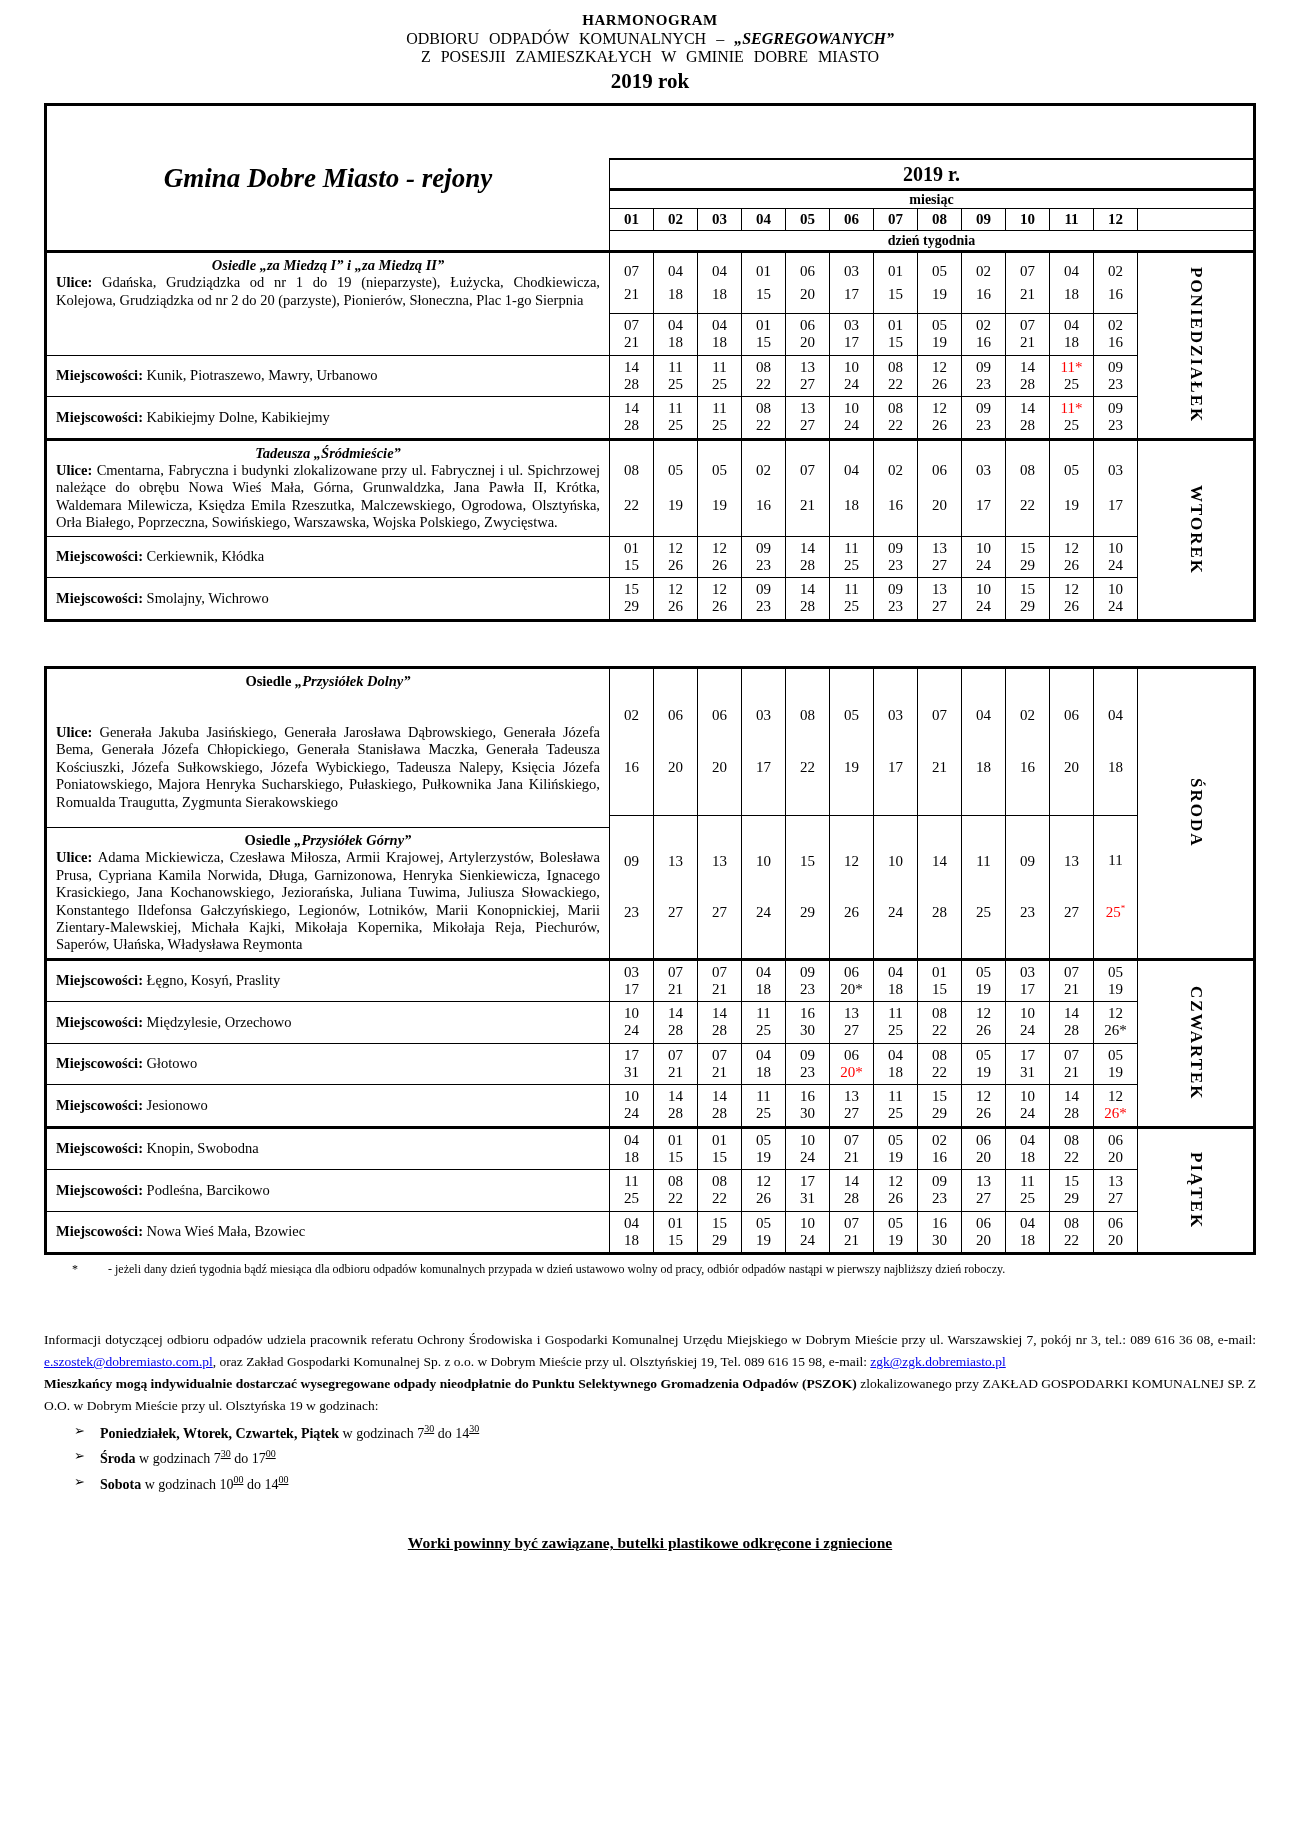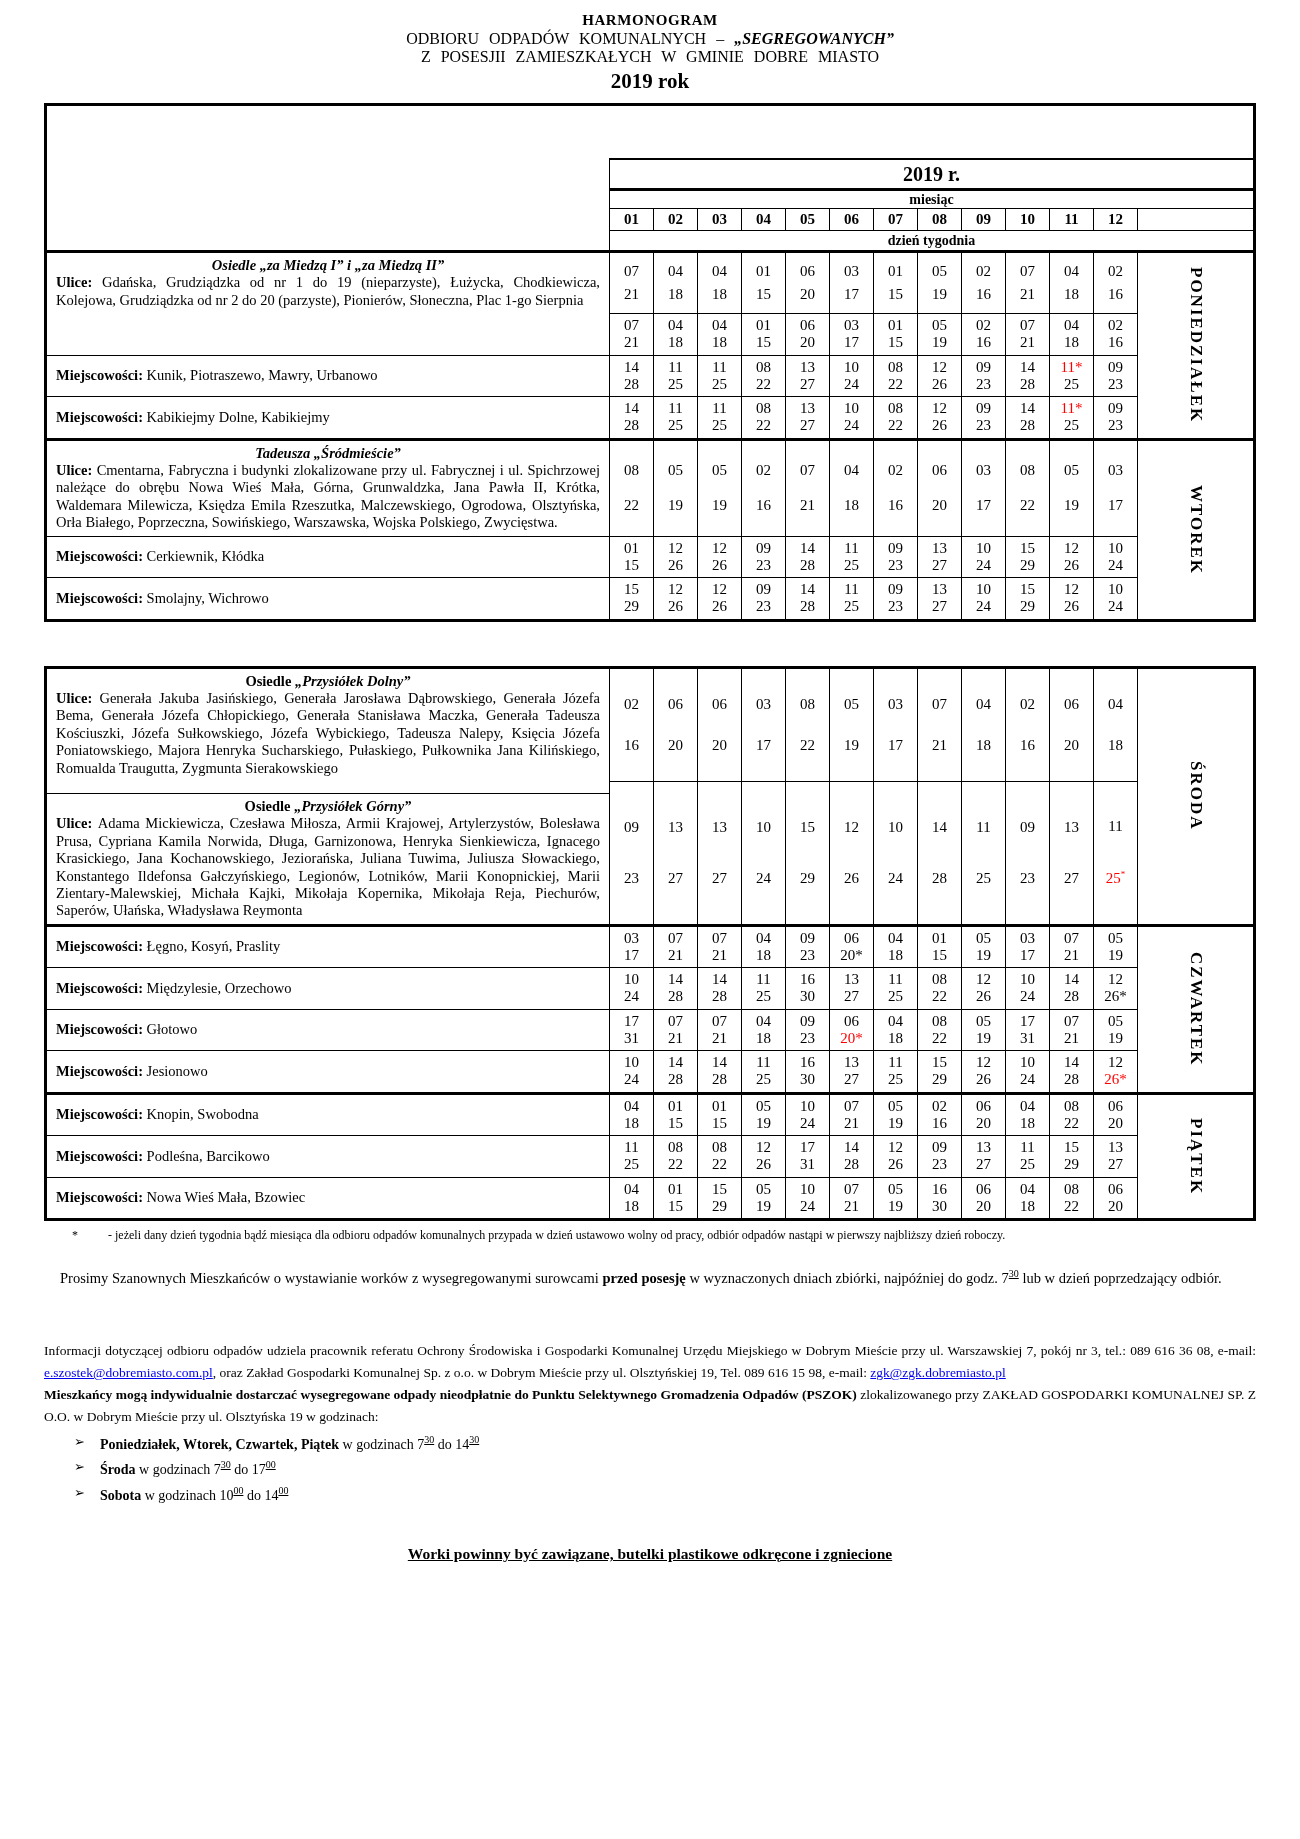--- a/index.html
+++ b/index.html
@@ -82,20 +82,23 @@
 <div class="page">
 
   <div class="doc-header">
     <div class="h1">HARMONOGRAM</div>
     <div class="h2"><span>ODBIORU ODPADÓW KOMUNALNYCH – </span><span class="em">„SEGREGOWANYCH”</span></div>
     <div class="h3">Z POSESJII ZAMIESZKAŁYCH W GMINIE DOBRE MIASTO</div>
     <div class="h4">2019 rok</div>
   </div>
 
   <div class="grid" id="table1">
+      <div class="c region-hd nl nt" style="grid-area: 1 / 1 / span 5;">
+        <span>Gmina Dobre Miasto - rejony</span>
+      </div>
       <div class="c hdr-year mt" style="grid-area: 2 / 2 / auto / span 13;">2019 r.</div>
       <div class="c hdr-small tt" style="grid-area: 3 / 2 / auto / span 13;">miesiąc</div>
       <div class="c hdr-month" style="grid-area: 4 / 2;">01</div>
       <div class="c hdr-month" style="grid-area: 4 / 3;">02</div>
       <div class="c hdr-month" style="grid-area: 4 / 4;">03</div>
       <div class="c hdr-month" style="grid-area: 4 / 5;">04</div>
       <div class="c hdr-month" style="grid-area: 4 / 6;">05</div>
       <div class="c hdr-month" style="grid-area: 4 / 7;">06</div>
       <div class="c hdr-month" style="grid-area: 4 / 8;">07</div>
       <div class="c hdr-month" style="grid-area: 4 / 9;">08</div>
@@ -463,21 +466,21 @@
         <span>12</span>
         <span>26</span>
       </div>
       <div class="c dcell" style="grid-area: 12 / 13;">
         <span>10</span>
         <span>24</span>
       </div>
     </div>
 
   <div class="grid" id="table2">
-      <div class="c region nl nt" style="grid-area: 1 / 1;">
+      <div class="c region nl nt" style="grid-area: 1 / 1; gap: 34px;">
         <div class="title"><span>Osiedle </span><span class="it">„Przysiółek Dolny”</span></div>
         <div class="txt"><span class="lbl">Ulice: </span>Generała Jakuba Jasińskiego, Generała Jarosława Dąbrowskiego, Generała Józefa Bema, Generała Józefa Chłopickiego, Generała Stanisława Maczka, Generała Tadeusza Kościuszki, Józefa Sułkowskiego, Józefa Wybickiego, Tadeusza Nalepy, Księcia Józefa Poniatowskiego, Majora Henryka Sucharskiego, Pułaskiego, Pułkownika Jana Kilińskiego, Romualda Traugutta, Zygmunta Sierakowskiego</div>
       </div>
       <div class="c dcell nt" style="grid-area: 1 / 2;">
         <span>02</span>
         <span>16</span>
       </div>
       <div class="c dcell nt" style="grid-area: 1 / 3;">
         <span>06</span>
         <span>20</span>
@@ -940,21 +943,20 @@
         <span>06</span>
         <span>20</span>
       </div>
     </div>
 
   <div class="footnote">
     <span class="star">*</span>
     <span>- jeżeli dany dzień tygodnia bądź miesiąca dla odbioru odpadów komunalnych przypada w dzień ustawowo wolny od pracy, odbiór odpadów nastąpi w pierwszy najbliższy dzień roboczy.</span>
   </div>
 
-  <div class="para-request"><span>Prosimy Szanownych Mieszkańców o wystawianie worków z wysegregowanymi surowcami </span><span class="b">przed posesję</span><span> w wyznaczonych dniach zbiórki, najpóźniej do godz. 7</span><span class="sup">30</span><span> lub w dzień poprzedzający odbiór.</span></div>
 
   <div class="para-info"><span>Informacji dotyczącej odbioru odpadów udziela pracownik referatu Ochrony Środowiska i Gospodarki Komunalnej Urzędu Miejskiego w Dobrym Mieście przy ul. Warszawskiej 7, pokój nr 3, tel.: 089 616 36 08, e-mail: </span><span class="link">e.szostek@dobremiasto.com.pl</span><span>, oraz Zakład Gospodarki Komunalnej Sp. z o.o. w Dobrym Mieście przy ul. Olsztyńskiej 19, Tel. 089 616 15 98, e-mail: </span><span class="link">zgk@zgk.dobremiasto.pl</span></div>
 
   <div class="para-pszok"><span class="b">Mieszkańcy mogą indywidualnie dostarczać wysegregowane odpady nieodpłatnie do Punktu Selektywnego Gromadzenia Odpadów (PSZOK)</span><span> zlokalizowanego przy ZAKŁAD GOSPODARKI KOMUNALNEJ SP. Z O.O. w Dobrym Mieście przy ul. Olsztyńska 19 w godzinach:</span></div>
 
   <div class="hours">
       <div class="hour-item">
         <span class="gly">➢</span>
         <span><span class="b">Poniedziałek, Wtorek, Czwartek, Piątek</span><span> w godzinach 7</span><span class="sup">30</span><span> do 14</span><span class="sup">30</span></span>
       </div>

